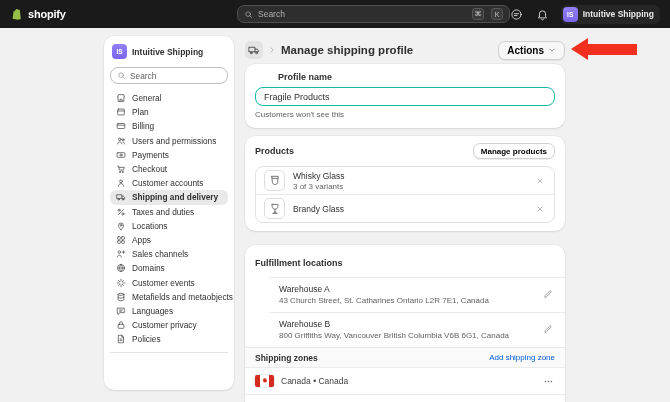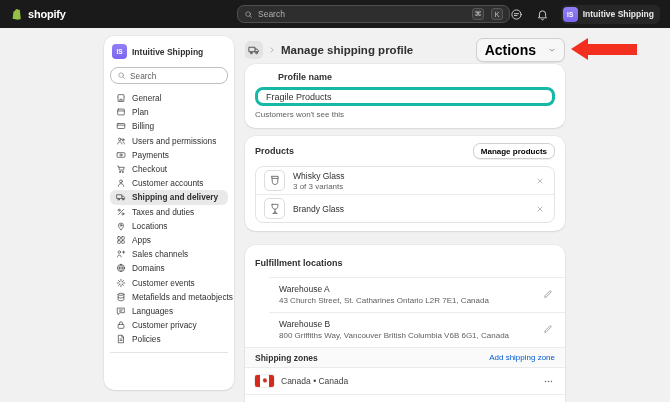--- a/index.html
+++ b/index.html
@@ -36,27 +36,27 @@
   .nav-item.selected { background:#e9e9e9; }
   .nav-item.selected .nav-label { font-weight:bold; }
   .side-footer { margin-top:6px; border-top:1px solid #e3e3e3; height:22px; }
 
   
   .main { position:absolute; left:245px; top:12px; width:320px; }
   .page-head { display:flex; align-items:center; gap:5px; height:20px; }
   .head-chip { width:18px; height:18px; background:#e3e3e3; border-radius:5px; display:flex; align-items:center; justify-content:center; color:#4a4a4a; }
   .crumb-chev { width:8px; height:8px; color:#8a8a8a; }
   .page-title { font-size:11.5px; font-weight:bold; }
-  .actions-btn { margin-left:auto; display:flex; align-items:center; gap:12px; background:#f7f7f7; border:1px solid #cfcfcf; border-radius:7px; padding:3px 8px; font-size:14px; font-weight:600; box-shadow:0 1px 0 rgba(0,0,0,.06); cursor:pointer; }
+  .actions-btn { margin-left:auto; display:flex; align-items:center; gap:4px; background:#f7f7f7; border:1px solid #cfcfcf; border-radius:7px; padding:3px 8px; font-size:10px; font-weight:600; box-shadow:0 1px 0 rgba(0,0,0,.06); cursor:pointer; }
   .actions-btn svg { width:8px; height:8px; color:#4a4a4a; }
 
   .card { background:#fff; border-radius:10px; box-shadow:0 0 0 0.5px rgba(0,0,0,.06),0 1px 2px rgba(0,0,0,.08); }
   .card-profile { margin-top:4px; padding:8px 10px 9px; }
   .fld-label { font-size:9px; font-weight:600;margin-left:23px; }
-  .fld-input { margin-top:5px; width:100%; height:19px; border:3px solid #14b8a6; border-radius:8px; font-size:9px; color:#303030; padding:0 8px; font-family:inherit; background:#fff; }
+  .fld-input { margin-top:5px; width:100%; height:19px; border:1px solid #14b8a6; border-radius:8px; font-size:9px; color:#303030; padding:0 8px; font-family:inherit; background:#fff; }
   .fld-help { margin-top:4px; font-size:8px; color:#616161; }
 
   .card-products { margin-top:8px; padding:7px 10px 8px; }
   .card-head-row { display:flex; align-items:center; justify-content:space-between; }
   .card-title { font-size:9px; font-weight:600; }
   .sec-btn { background:#fff; border:1px solid #d0d0d0; border-radius:7px; padding:2.5px 7px; font-size:8px; font-weight:600; box-shadow:0 1px 0 rgba(0,0,0,.06); cursor:pointer; }
   .prod-list { margin-top:7px; border:1px solid #e3e3e3; border-radius:8px; overflow:hidden; }
   .prod-row { display:flex; align-items:center; gap:8px; padding:3px 8px; min-height:25px; }
   .prod-row + .prod-row { border-top:1px solid #ebebeb; }
   .thumb { width:21px; height:21px; border:1px solid #dcdcdc; border-radius:5px; background:#fff; display:flex; align-items:center; justify-content:center; color:#5c5c5c; flex:0 0 auto; }

